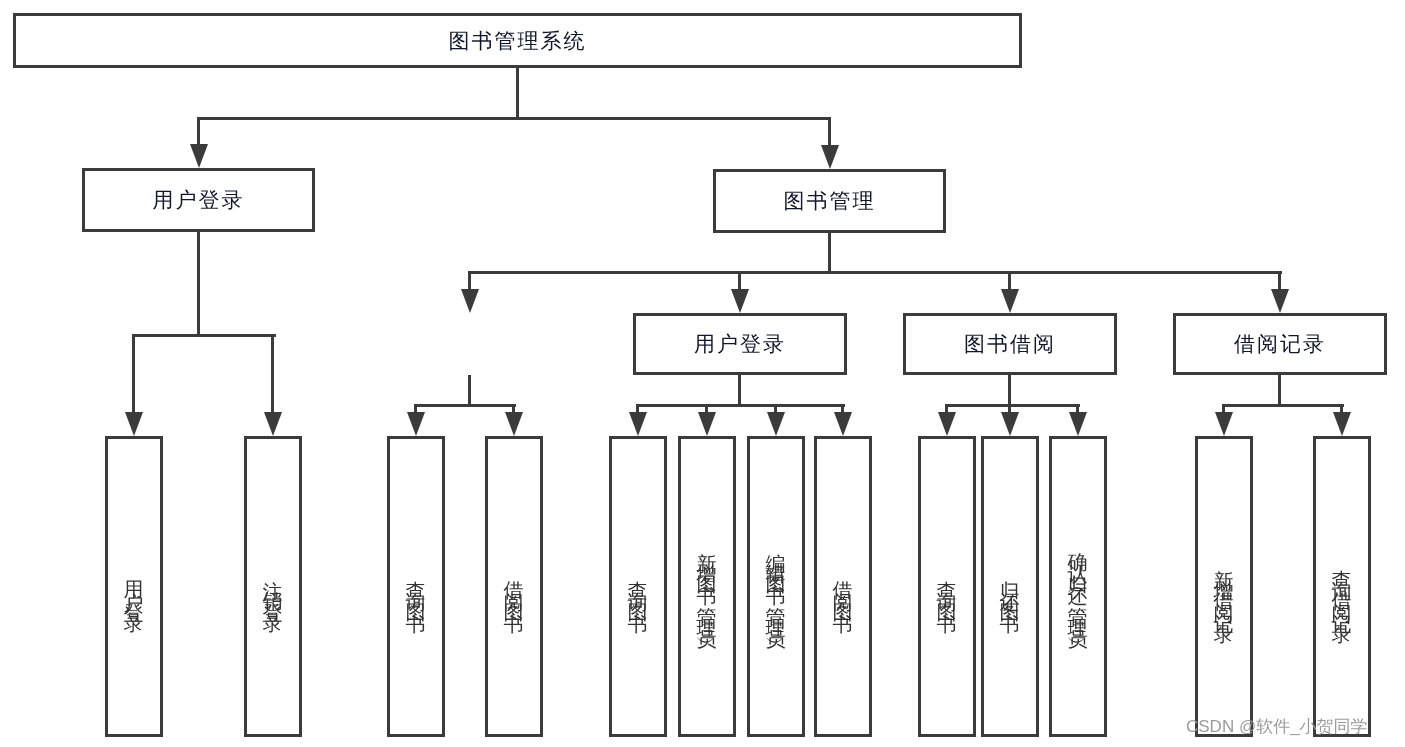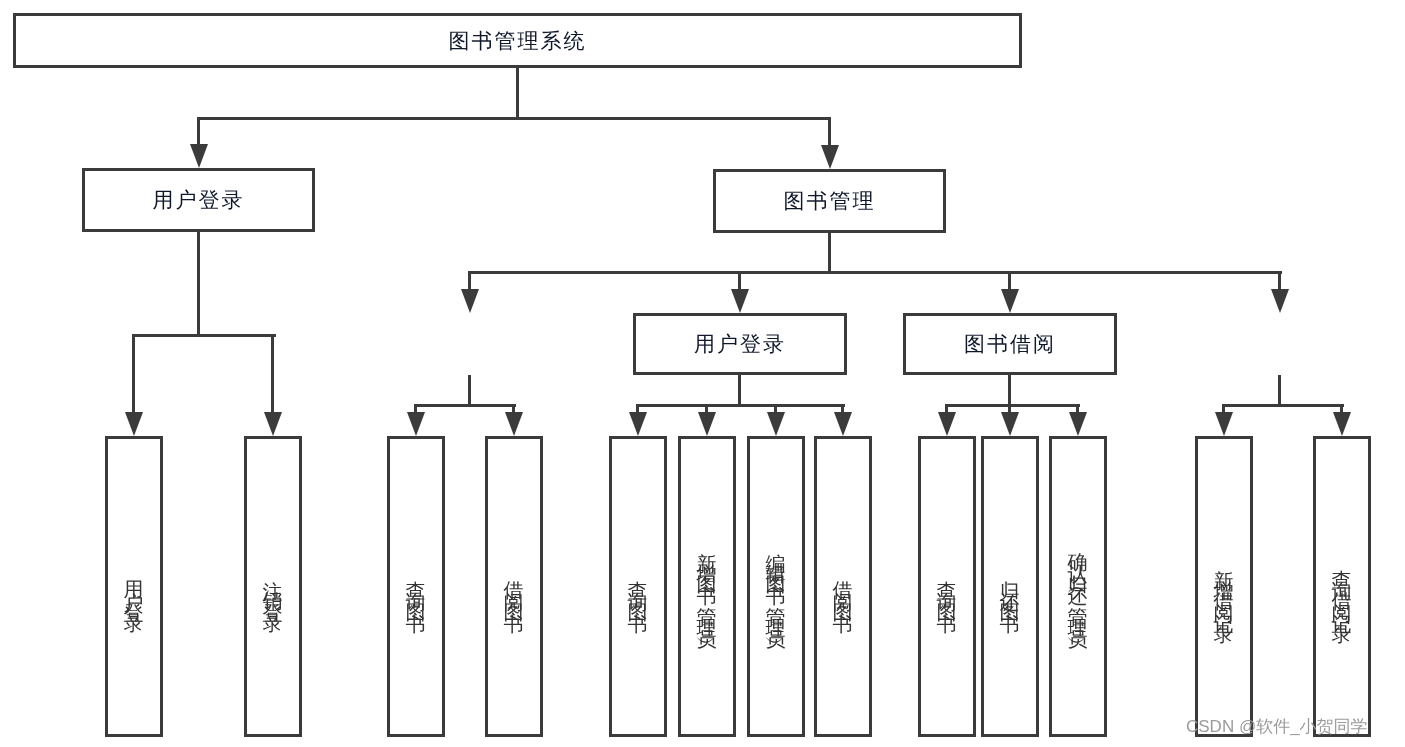--- a/index.html
+++ b/index.html
@@ -91,20 +91,23 @@
   <div class="arrow" style="left:731px;top:289px;"></div>
   <div class="arrow" style="left:1001px;top:289px;"></div>
   <div class="arrow" style="left:1271px;top:289px;"></div>
 
   <div class="box hbox" style="left:633px;top:313px;width:214px;height:62px;">
     <span>用户登录</span>
   </div>
   <div class="box hbox" style="left:903px;top:313px;width:214px;height:62px;">
     <span>图书借阅</span>
   </div>
+  <div class="box hbox" style="left:1173px;top:313px;width:214px;height:62px;">
+    <span>借阅记录</span>
+  </div>
 
   <div class="vline" style="left:468px;top:375px;height:32px;"></div>
   <div class="hline" style="left:414px;top:404px;width:102px;"></div>
   <div class="vline" style="left:414px;top:404px;height:12px;"></div>
   <div class="vline" style="left:512px;top:404px;height:12px;"></div>
   <div class="arrow" style="left:407px;top:412px;"></div>
   <div class="arrow" style="left:505px;top:412px;"></div>
 
   <div class="vline" style="left:738px;top:375px;height:32px;"></div>
   <div class="hline" style="left:636px;top:404px;width:209px;"></div>

